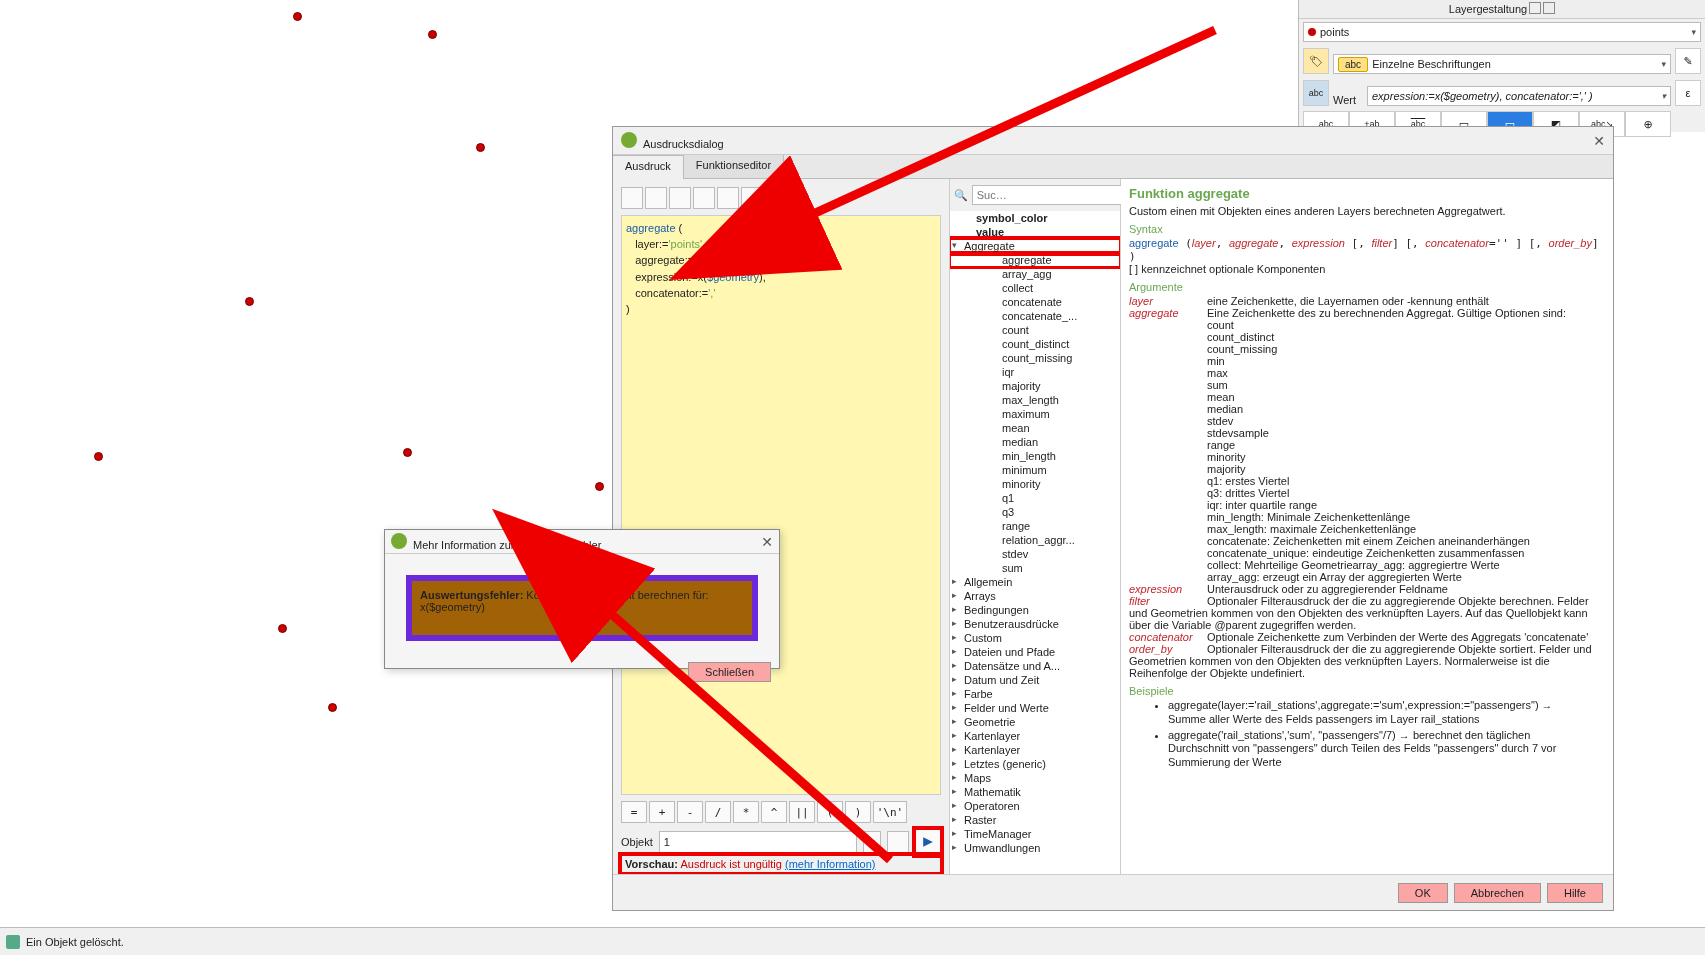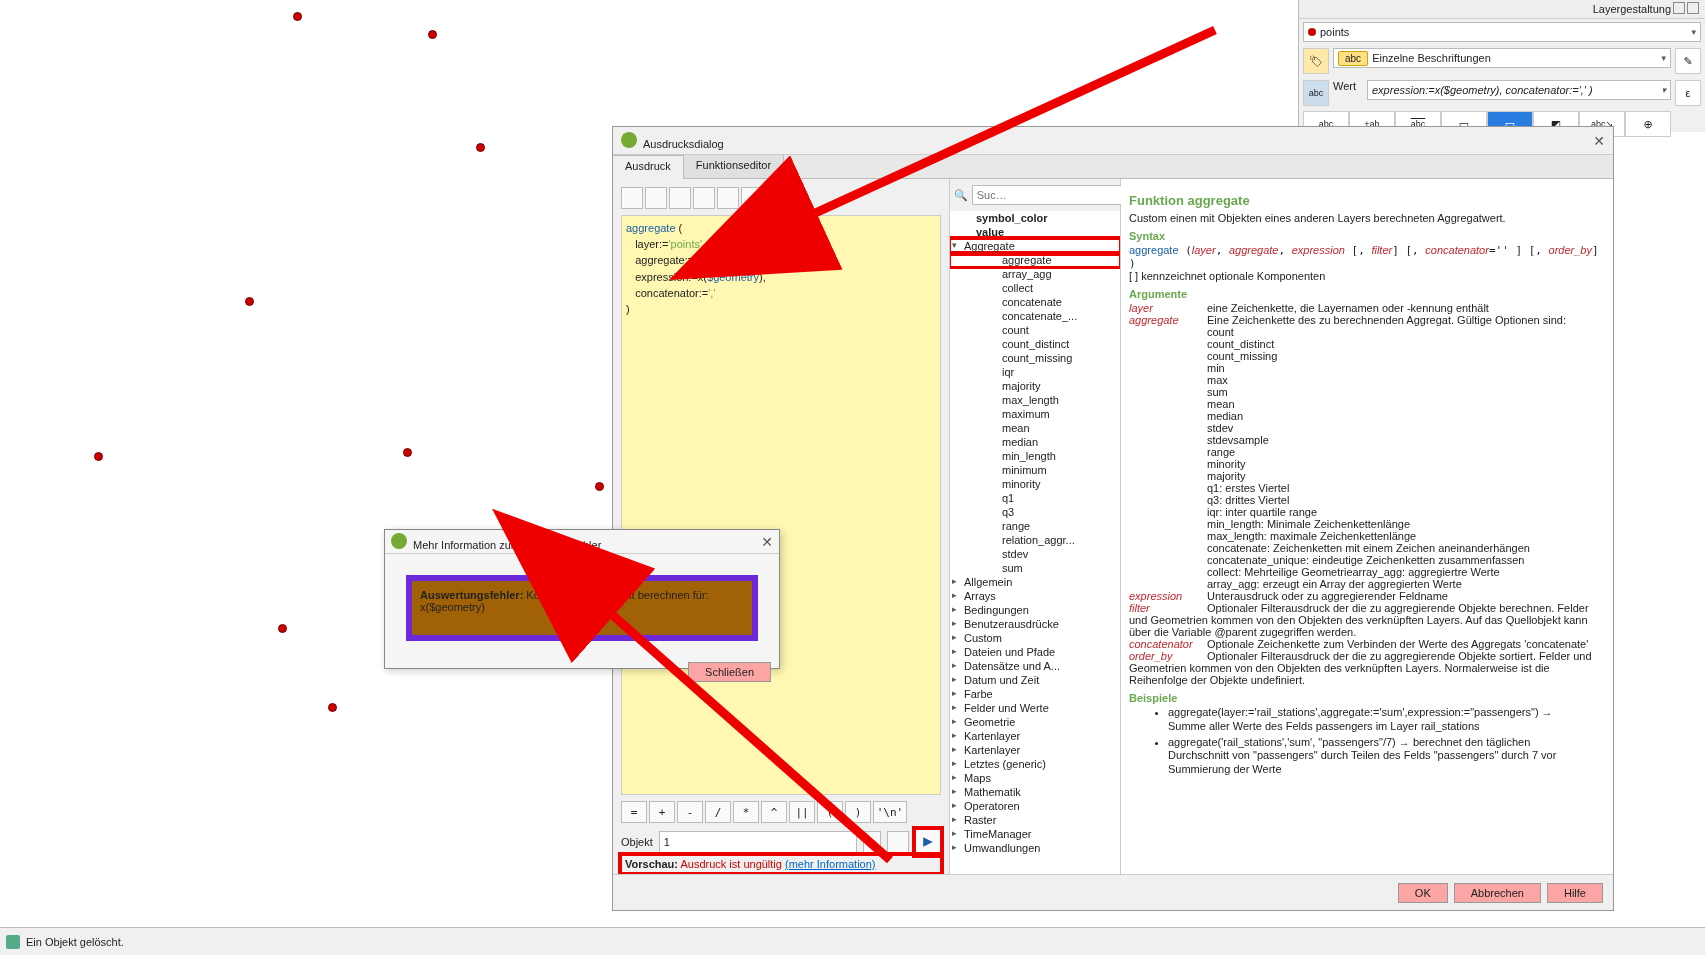--- a/index.html
+++ b/index.html
@@ -2,26 +2,26 @@
 <html><head>
 <meta charset="utf-8">
 <style>
 *{box-sizing:border-box;margin:0;padding:0;font-family:"Segoe UI",Tahoma,sans-serif;font-size:11px;color:#222}
 body{background:#fff;width:1705px;height:955px;position:relative;overflow:hidden}
 .canvas{position:absolute;left:0;top:0;right:0;bottom:0}
 .pt{position:absolute;width:9px;height:9px;border-radius:50%;background:#c00;border:1px solid #700}
 .statusbar{position:absolute;left:0;bottom:0;width:100%;height:28px;border-top:1px solid #bbb;background:#f0f0f0;display:flex;align-items:center;padding:0 6px;font-size:11px}
 .statusbar::before{content:"";display:inline-block;width:14px;height:14px;background:#5a8;border-radius:2px;margin-right:6px}
 .panel-right{position:absolute;right:0;top:0;width:407px;height:132px;background:#f0f0f0;border-left:1px solid #bbb}
-.panel-title{background:#eee;border-bottom:1px solid #ccc;font-size:11px;padding:2px 6px;display:flex;align-items:center;justify-content:flex-end}
+.panel-title{background:#eee;border-bottom:1px solid #ccc;font-size:11px;padding:2px 6px;display:flex;align-items:center;justify-content:center}
 .sq{width:12px;height:12px;border:1px solid #888;display:inline-block;margin-left:2px}
 .dropdown{display:flex;align-items:center;border:1px solid #bbb;background:#fff;height:20px;padding:0 4px;font-size:11px;position:relative}
 .dropdown::after{content:"▾";position:absolute;right:4px;font-size:9px;color:#555}
 .dot-red{width:8px;height:8px;border-radius:50%;background:#c00;display:inline-block;margin-right:4px}
-.row{display:flex;align-items:flex-start;gap:4px;padding:3px 4px}
+.row{display:flex;align-items:flex-end;gap:4px;padding:3px 4px}
 .tool-icon{width:26px;height:26px;border:1px solid #ccc;background:#fff;display:flex;align-items:center;justify-content:center;font-size:11px}
 .yellow-chip{background:#ffe082;border:1px solid #d4a000;border-radius:2px;padding:1px 6px;font-size:10px}
 .exprdlg{position:absolute;left:612px;top:126px;width:1002px;height:785px;background:#f0f0f0;border:1px solid #999}
 .exprdlg .titlebar{height:28px;display:flex;align-items:center;padding:0 8px;justify-content:space-between;border-bottom:1px solid #ccc}
 .qicon{width:16px;height:16px;background:#7a3;border-radius:50%;display:inline-block;margin-right:6px}
 .close-x{font-size:14px;color:#555;cursor:pointer}
 .tabs{display:flex;border-bottom:1px solid #bbb;background:#e8e8e8;height:24px}
 .tab{padding:4px 12px;font-size:11px;border-right:1px solid #bbb;background:#e0e0e0;cursor:pointer}
 .tab.active{background:#f0f0f0;border-top:1px solid #bbb;border-right:1px solid #bbb;margin-bottom:-1px}
 .dlg-body{display:flex;height:calc(100% - 28px - 24px - 36px)}
@@ -38,23 +38,23 @@
 .search-row{display:flex;gap:4px;padding:6px 4px;align-items:center}
 .search-in{flex:1;border:1px solid #bbb;height:20px;padding:0 4px;font-size:11px}
 .hbtn{border:1px solid #bbb;background:#fafafa;height:20px;padding:0 6px;font-size:11px}
 .tree{flex:1;overflow:auto;font-size:11px;background:#fff}
 .tree .grp{padding:1px 4px 1px 14px;cursor:pointer;position:relative}
 .tree .grp::before{content:"▸";position:absolute;left:2px;font-size:9px;color:#555}
 .tree .grp.open::before{content:"▾"}
 .tree .item{padding:1px 4px 1px 52px;cursor:pointer}
 .tree .item.bold{font-weight:700;padding-left:26px}
 .tree .item.red-box{outline:3px solid #ef0000;outline-offset:-1px}
-.right-col{flex:1;padding:14px 8px;overflow:auto;font-size:11px;background:#fff}
+.right-col{flex:1;padding:7px 8px;overflow:auto;font-size:11px;background:#fff}
 .right-col h3{font-size:13px;color:#6aa84f;font-weight:700;margin-bottom:4px}
-.right-col .sub{color:#6aa84f;font-weight:700;margin:6px 0 2px}
+.right-col .sub{color:#6aa84f;font-weight:400;margin:6px 0 2px}
 .arg{color:#c1272d;font-style:italic;display:inline-block;width:78px;vertical-align:top}
 .mono{font-family:Consolas,monospace}
 .blue{color:#1a5da8}
 .obj-row{display:flex;align-items:center;gap:6px;margin-top:6px}
 .obj-in{border:1px solid #bbb;height:22px;flex:1;padding:0 4px}
 .play{width:26px;height:26px;border:1px solid #bbb;background:#fafafa;display:flex;align-items:center;justify-content:center}
 .play svg{width:12px;height:12px}
 .preview{font-size:11px;padding:2px 0}
 .preview .err{color:#c00}
 .preview a{color:#06c;text-decoration:underline}

